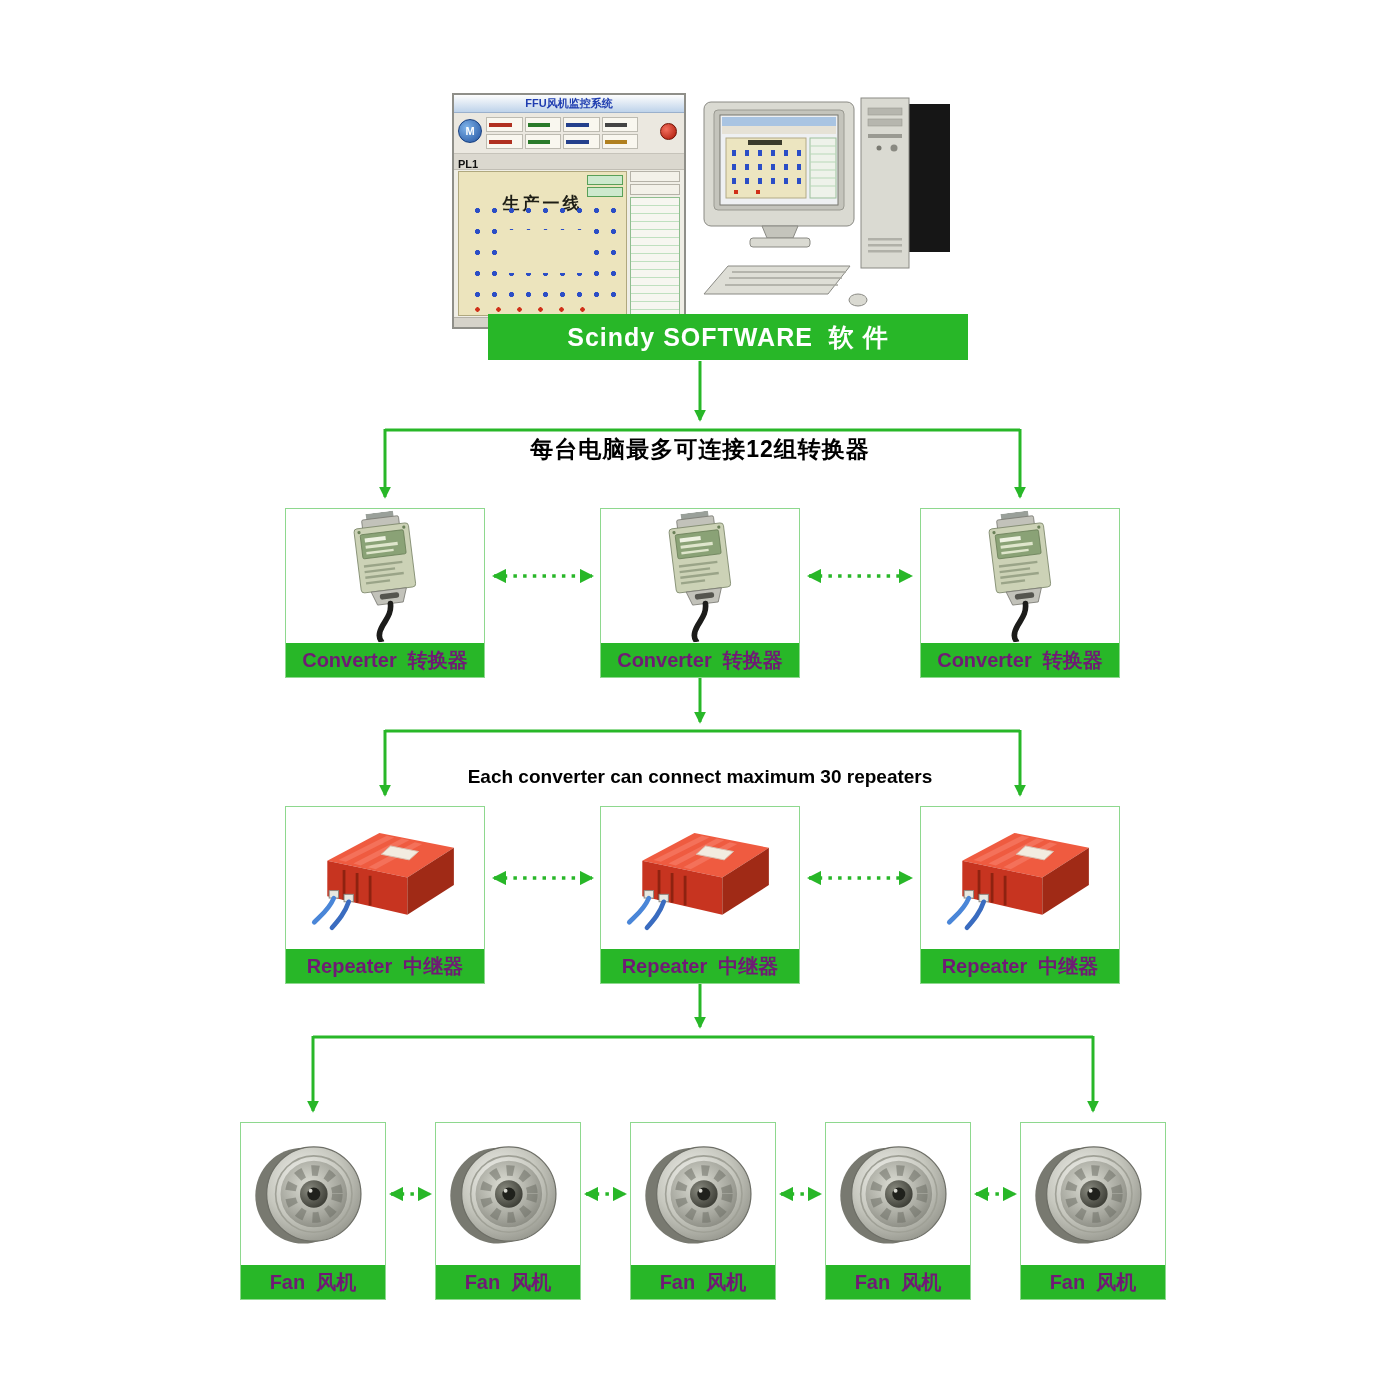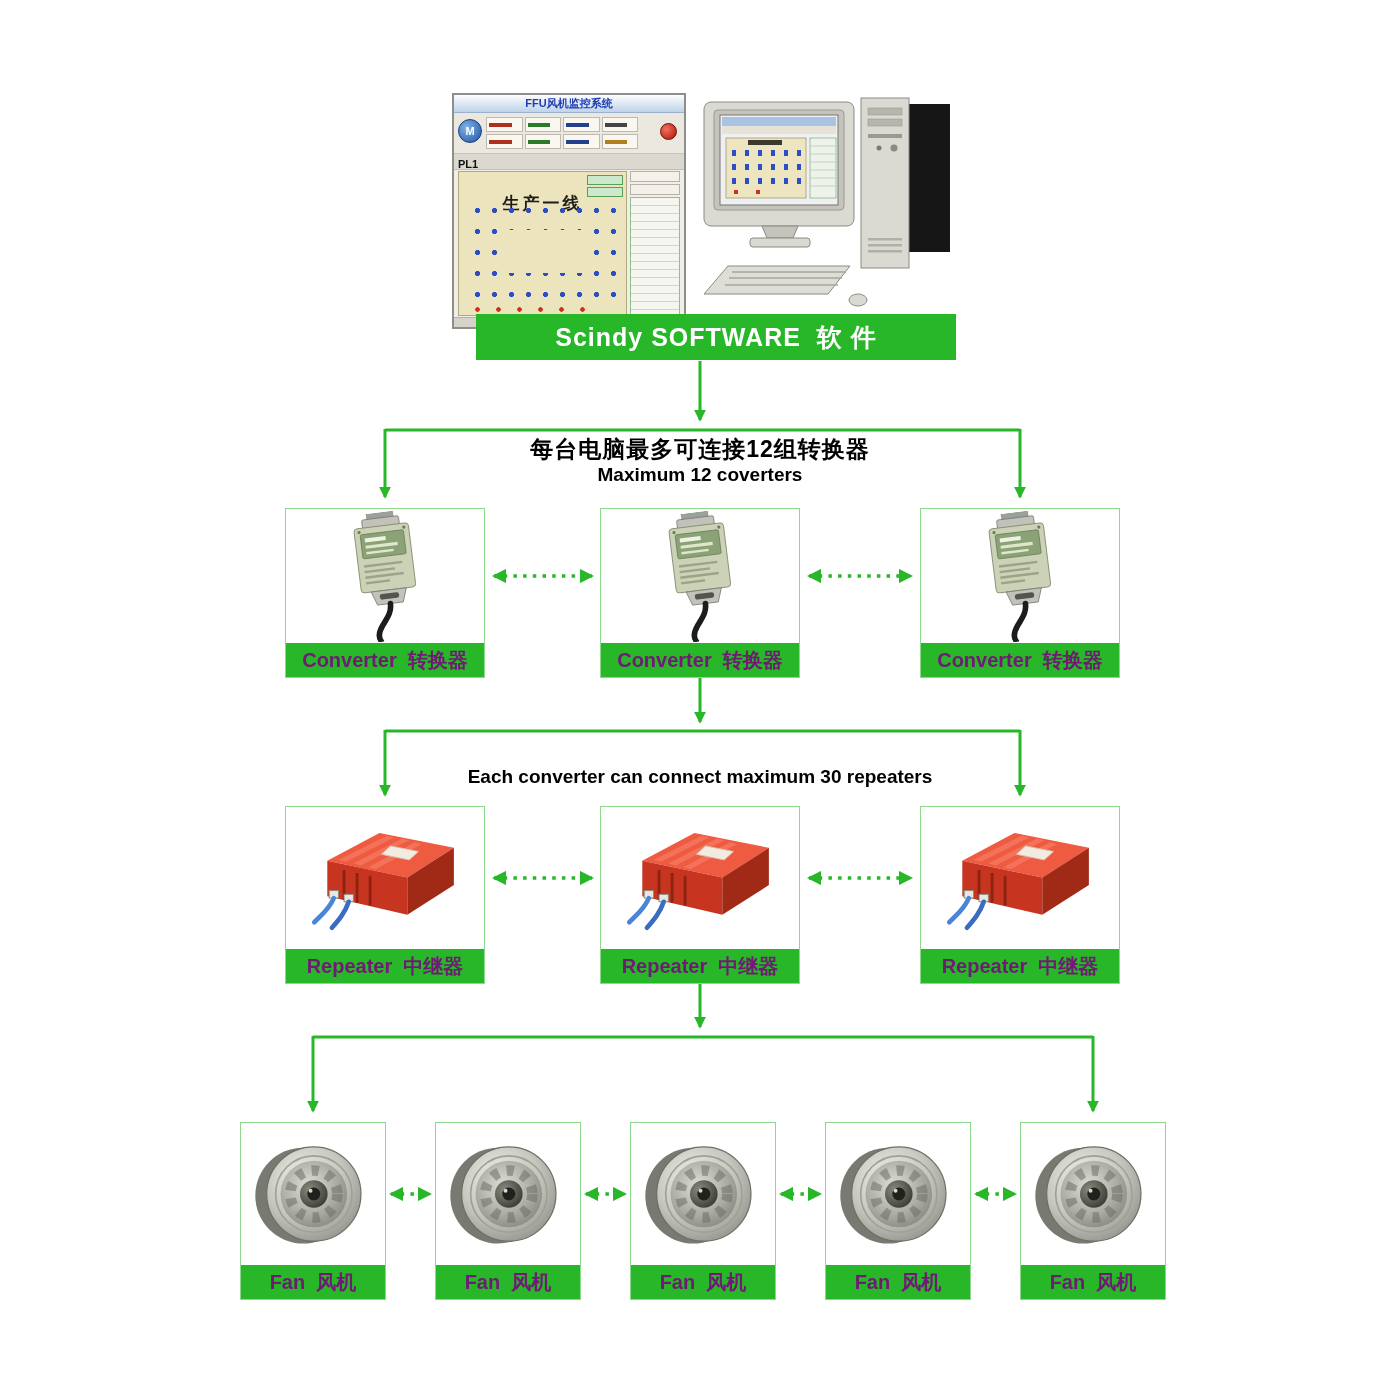--- a/index.html
+++ b/index.html
@@ -1,21 +1,21 @@
 <!DOCTYPE html>
 <html><head>
 <meta charset="utf-8">
 <style>
   html,body{margin:0;padding:0;background:#fff}
   .canvas{position:relative;width:1400px;height:1400px;background:#fff;font-family:"Liberation Sans",sans-serif;overflow:hidden}
   .connectors{position:absolute;left:0;top:0;pointer-events:none}
   .ln{stroke:#28b728;stroke-width:3;fill:none}
   .lnd{stroke:#28b728;stroke-width:3.6;fill:none;stroke-dasharray:3.5 6.2}
 
-  .banner{position:absolute;left:476px;top:314px;width:480px;height:46px;background:#28b728;color:#fff;
+  .banner{position:absolute;left:488px;top:314px;width:480px;height:46px;background:#28b728;color:#fff;
     font-size:25px;font-weight:bold;display:flex;align-items:center;justify-content:center;white-space:pre;letter-spacing:1px}
 
   .note{position:absolute;left:0;width:1400px;text-align:center;color:#000;font-weight:bold}
   .note.zh{font-size:23px;letter-spacing:1px}
   .note.en{font-size:19px}
 
   .node-box{position:absolute;background:#fff;border:1px solid #8ed88e;display:flex;flex-direction:column;box-sizing:border-box}
   .node-art{flex:1;display:flex;align-items:center;justify-content:center;overflow:hidden}
   .node-label{flex:0 0 34px;height:34px;background:#28b728;color:#701a75;font-weight:bold;font-size:20px;
     display:flex;align-items:center;justify-content:center;white-space:pre}
@@ -261,21 +261,20 @@
       <path d="M34,184 L148,184 M31,190 L144,190 M27,197 L140,197" stroke="#a6a69e" stroke-width="1.5"></path>
     </g>
     <ellipse cx="160" cy="212" rx="9" ry="6" fill="#dadad2" stroke="#8a8a84"></ellipse>
   </svg>
 
   <div class="banner">
     <span>Scindy SOFTWARE  软 件</span>
   </div>
 
   <div class="note zh" style="top:434px">每台电脑最多可连接12组转换器</div>
-  <div class="note en" style="top:464px">Maximum 12 coverters</div>
 
   <div class="node-box" style="left:285px;top:508px;width:200px;height:170px">
     <div class="node-art">
       <svg class="tilt" width="105" height="129" viewBox="0 0 130 160">
           <use href="#sym-converter"></use>
         </svg>
     </div>
     <div class="node-label">Converter  转换器</div>
   </div>
   <div class="node-box" style="left:600px;top:508px;width:200px;height:170px">

